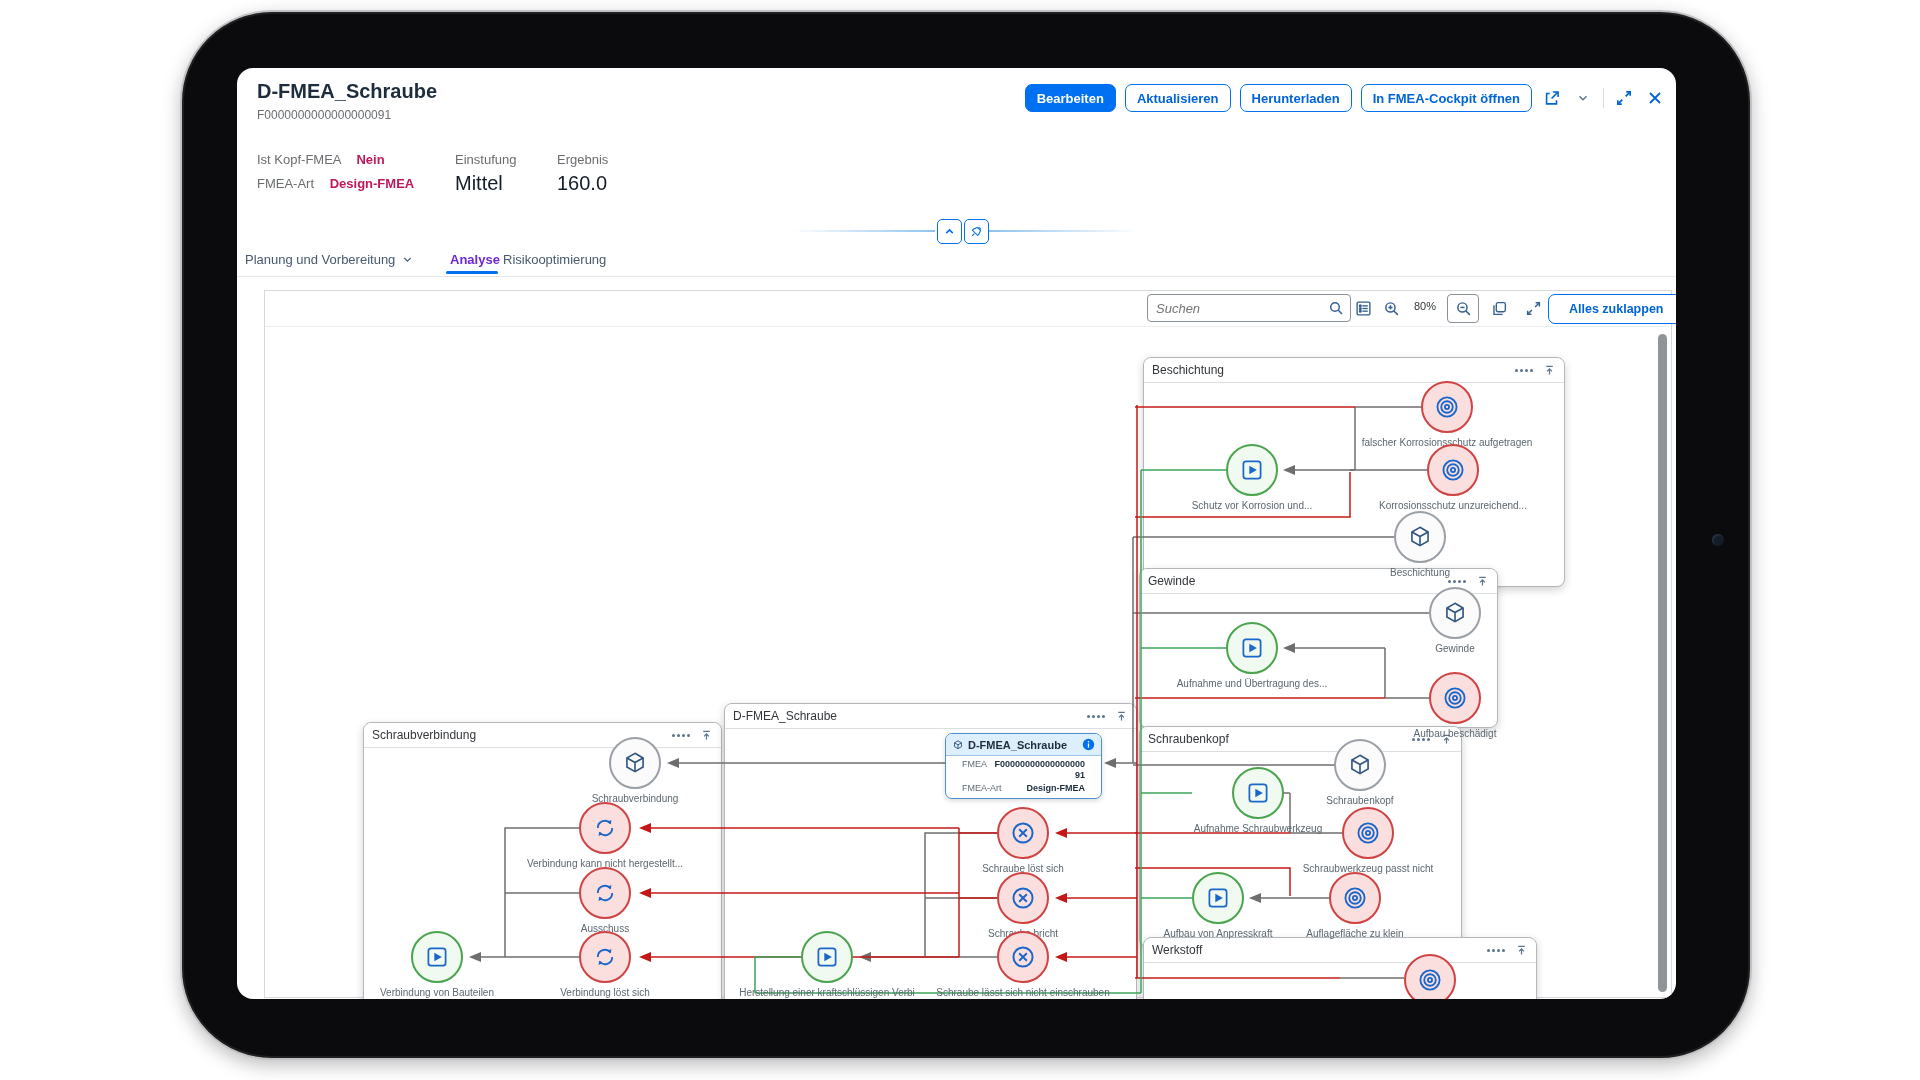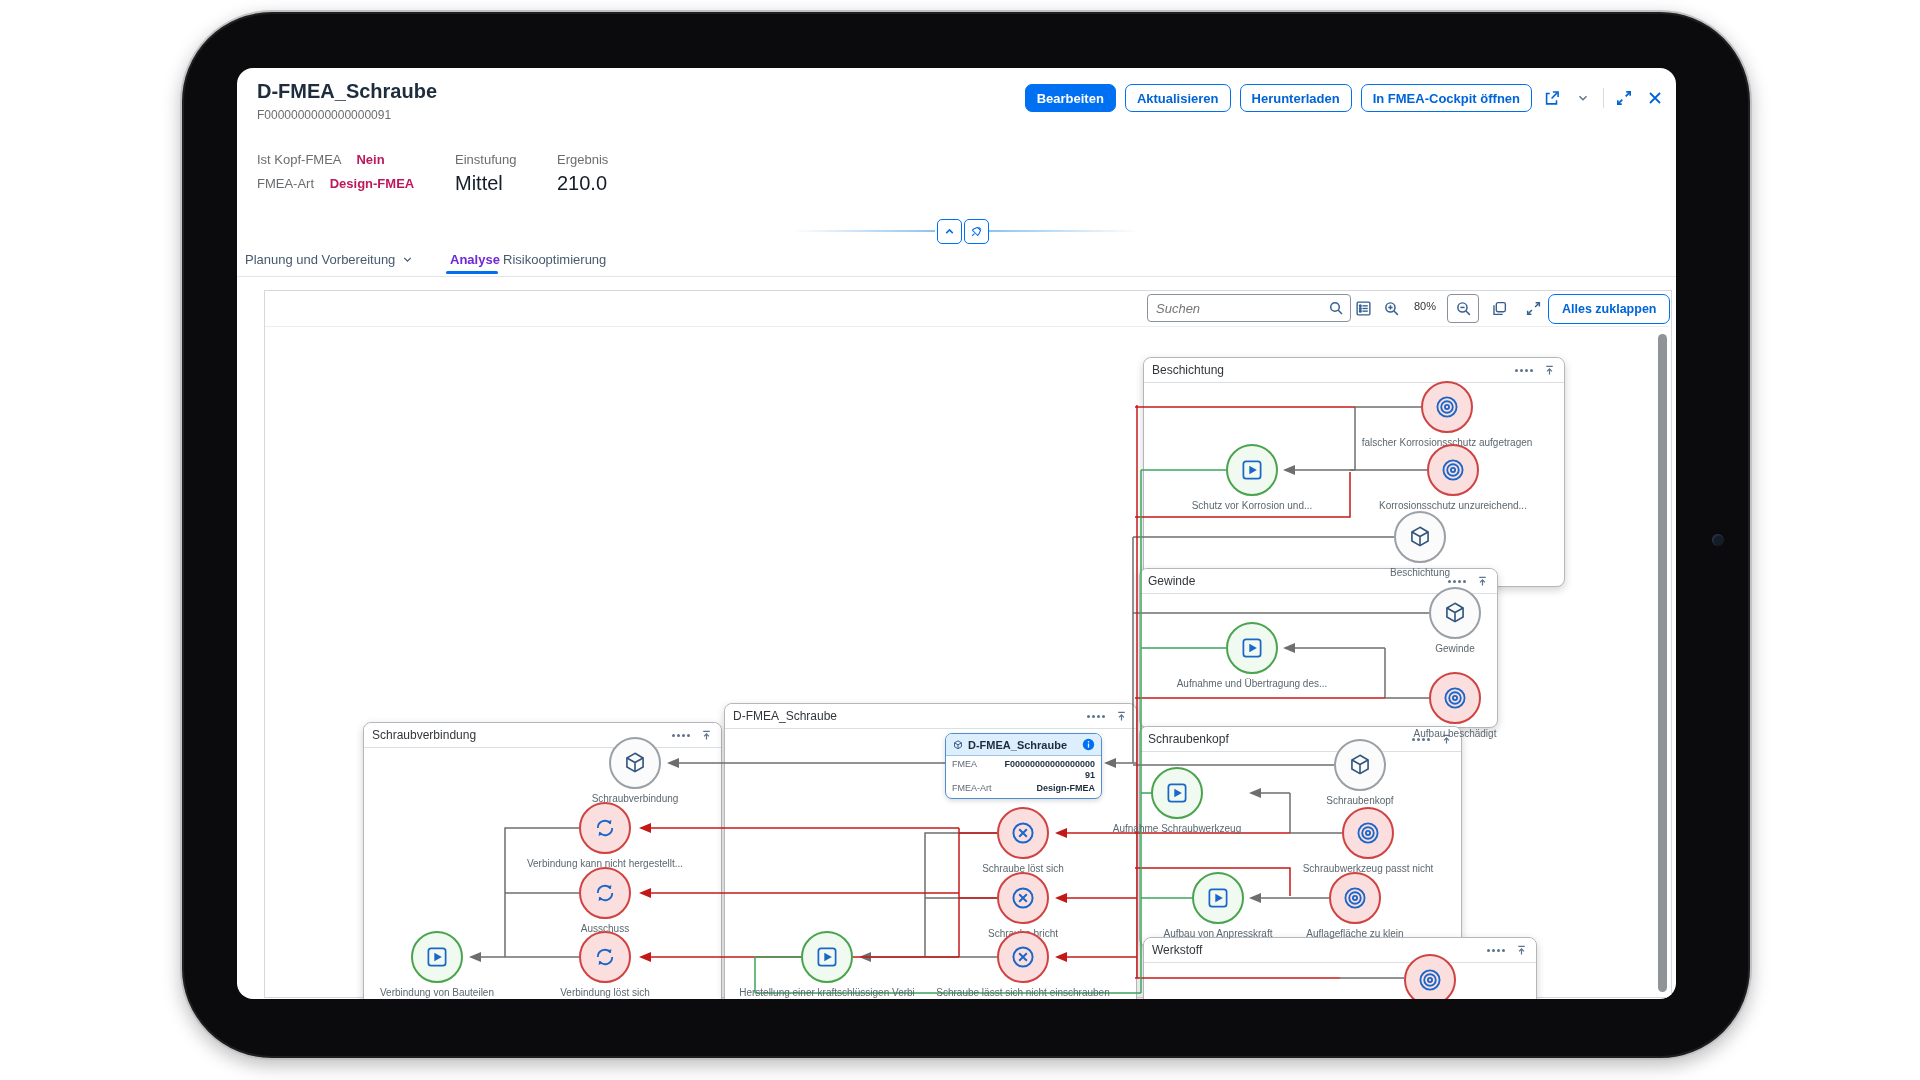--- a/index.html
+++ b/index.html
@@ -50,21 +50,21 @@
   .seg .s:last-child{border-radius:0 6px 6px 0;}
   .seg .s.sel{background:#29579e;border-color:#29579e;color:#fff;}
   .search{position:absolute;left:910px;top:226px;width:190px;height:26px;border:1px solid #89919a;border-radius:4px;
           display:flex;align-items:center;padding:0 6px;background:#fff;}
   .search input{border:none;outline:none;flex:1;font-size:13px;font-style:italic;color:#556;min-width:0;
                 font-family:"Liberation Sans",sans-serif;background:transparent;}
   .tool-ic{position:absolute;top:229px;width:24px;height:22px;display:flex;align-items:center;justify-content:center;cursor:pointer;}
   .zoomtxt{position:absolute;left:1168px;top:232px;font-size:11px;color:#32363a;width:40px;text-align:center;}
   .zo-box{position:absolute;left:1210px;top:226px;width:30px;height:27px;border:1px solid #8a9099;border-radius:4px;
           display:flex;align-items:center;justify-content:center;cursor:pointer;background:#fff;}
-  .btn.small{height:28px;font-size:12.5px;padding:0 13px;}
+  .btn.small{height:28px;font-size:12.5px;padding:0 20px;}
 
   
   .dbox{position:absolute;background:#fff;border:1px solid #b3b7bb;border-radius:8px;
         box-shadow:0 3px 8px rgba(0,0,0,.18);z-index:1;}
   .dbox .bh{height:24px;border-bottom:1px solid #dcdfe2;display:flex;align-items:center;padding:0 8px;
             font-size:12px;color:#32363a;border-radius:8px 8px 0 0;background:#fff;}
   .bh .sp{flex:1;}
   .dots{display:flex;gap:2px;margin-right:10px;}
   .dots i{width:3px;height:3px;border-radius:50%;background:#5b738b;display:block;}
   .edges{position:absolute;left:0;top:0;z-index:2;pointer-events:none;}
@@ -74,21 +74,21 @@
   .node.fail .circ{border-color:#d04343;background:#fbdfdf;}
   .node.func .circ{border-color:#4aa44e;background:#f1faf1;}
   .node.elem .circ{border-color:#9aa0a6;background:#fbfbfb;}
   .node .nlabel{position:absolute;top:56px;left:50%;transform:translateX(-50%);width:250px;text-align:center;
                 font-size:10px;color:#5b6770;white-space:nowrap;}
   
   .card{position:absolute;left:708px;top:665px;width:155px;z-index:3;background:#fff;border:1.5px solid #4d8fd0;
         border-radius:7px;overflow:hidden;box-shadow:0 2px 5px rgba(0,0,0,.15);cursor:pointer;}
   .card .ch{height:21px;background:#ddeefc;border-bottom:1px solid #9cc4e8;display:flex;align-items:center;
             gap:4px;padding:0 6px;font-size:11px;font-weight:700;color:#1d2d3e;}
-  .card .cr{display:flex;justify-content:space-between;padding:1px 6px;font-size:9px;color:#5f6b76;line-height:11px;}
+  .card .cr{display:flex;justify-content:space-between;padding:1px 16px;font-size:9px;color:#5f6b76;line-height:11px;}
   .card .cr b{color:#1d2d3e;text-align:right;max-width:92px;word-break:break-all;font-size:9px;}
   .scrollbar{position:absolute;left:1421px;top:266px;width:9px;height:658px;background:#8f9499;border-radius:5px;z-index:4;}
 </style>
 </head>
 <body>
 
 <div class="stage">
   <div class="tablet"></div>
   <div class="camera"></div>
 
@@ -135,21 +135,21 @@
       <span class="lbl">Ist Kopf-FMEA</span>
       <span class="val" style="margin-left:12px;">Nein</span>
     </div>
     <div style="position:absolute;left:20px;top:108px;">
       <span class="lbl">FMEA-Art</span>
       <span class="val" style="margin-left:12px;">Design-FMEA</span>
     </div>
     <div class="lbl" style="position:absolute;left:218px;top:84px;">Einstufung</div>
     <div class="bigval" style="position:absolute;left:218px;top:104px;">Mittel</div>
     <div class="lbl" style="position:absolute;left:320px;top:84px;">Ergebnis</div>
-    <div class="bigval" style="position:absolute;left:320px;top:104px;">210.0</div>
+    <div class="bigval" style="position:absolute;left:320px;top:104px;">160.0</div>
 
     <div class="pill-line pl-l"></div>
     <div class="pill-line pl-r"></div>
     <div class="pillbtn" style="left:700px;">
       <svg width="13" height="13" viewBox="0 0 16 16" fill="none" stroke="#0070f2" stroke-width="1.8">
             <path d="M4 10l4-4 4 4"></path>
           </svg>
     </div>
     <div class="pillbtn" style="left:727px;">
       <svg width="13" height="13" viewBox="0 0 16 16" fill="none" stroke="#0070f2" stroke-width="1.3">
@@ -465,21 +465,21 @@
 
     <div class="node elem" style="left:1097px;top:671px;">
       <div class="circ">
             <svg width="28" height="28" viewBox="0 0 26 26" fill="none" stroke="#30557f" stroke-width="1.5">
               <path d="M13 4l7.5 4.3v8.4L13 21l-7.5-4.3V8.3z"></path>
               <path d="M13 12.6L20.5 8.3M13 12.6L5.5 8.3M13 12.6V21"></path>
             </svg>
           </div>
       <div class="nlabel">Schraubenkopf</div>
     </div>
-    <div class="node func" style="left:914px;top:699px;">
+    <div class="node func" style="left:995px;top:699px;">
       <div class="circ">
             <svg width="28" height="28" viewBox="0 0 26 26" fill="none" stroke="#1a66c9" stroke-width="1.6">
               <rect x="5" y="5" width="16" height="16" rx="2.5"></rect>
               <path d="M10.5 9l7 4-7 4z" fill="#1a66c9" stroke="none"></path>
             </svg>
           </div>
       <div class="nlabel">Aufnahme Schraubwerkzeug</div>
     </div>
     <div class="node fail" style="left:1105px;top:739px;">
       <div class="circ">

